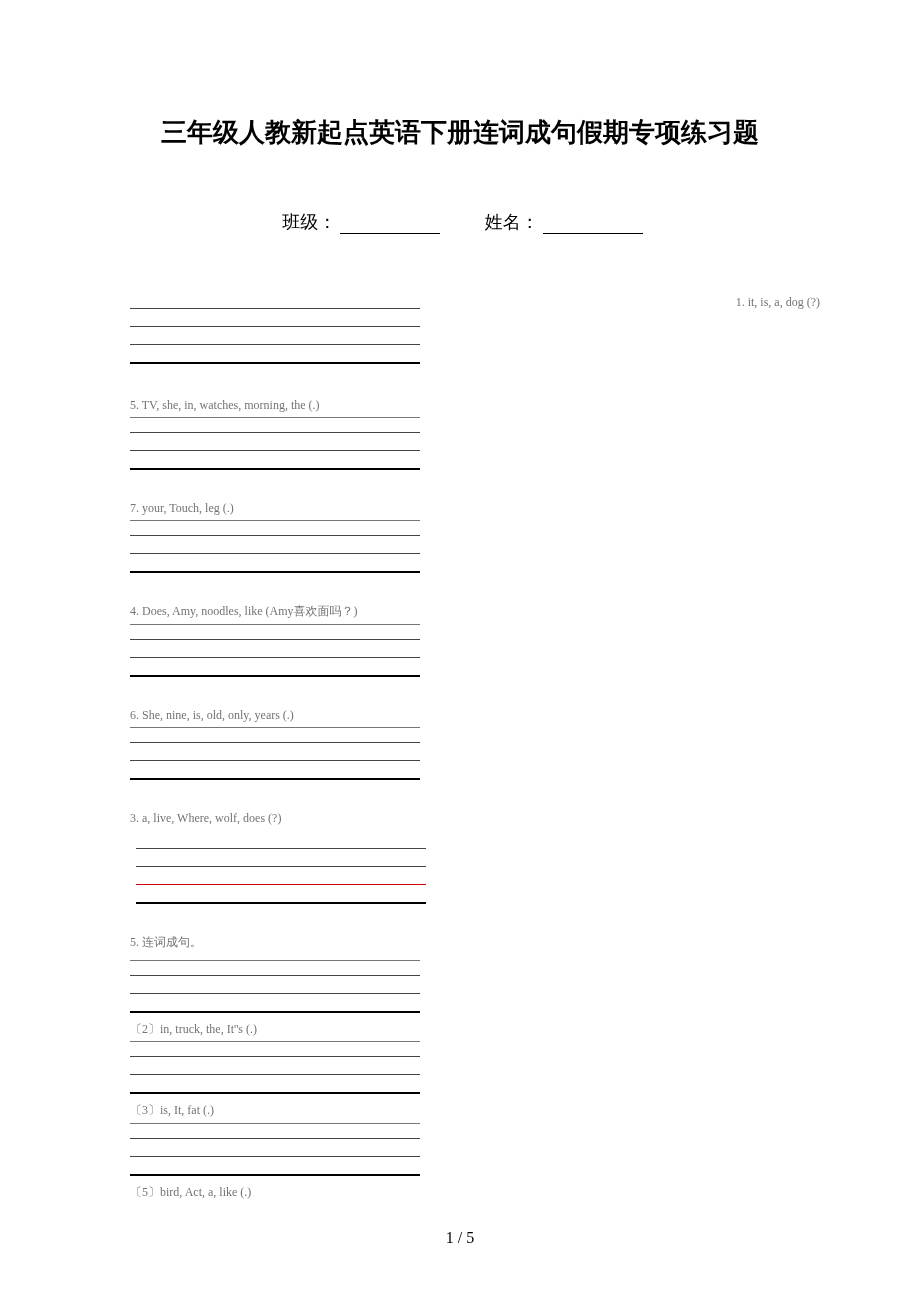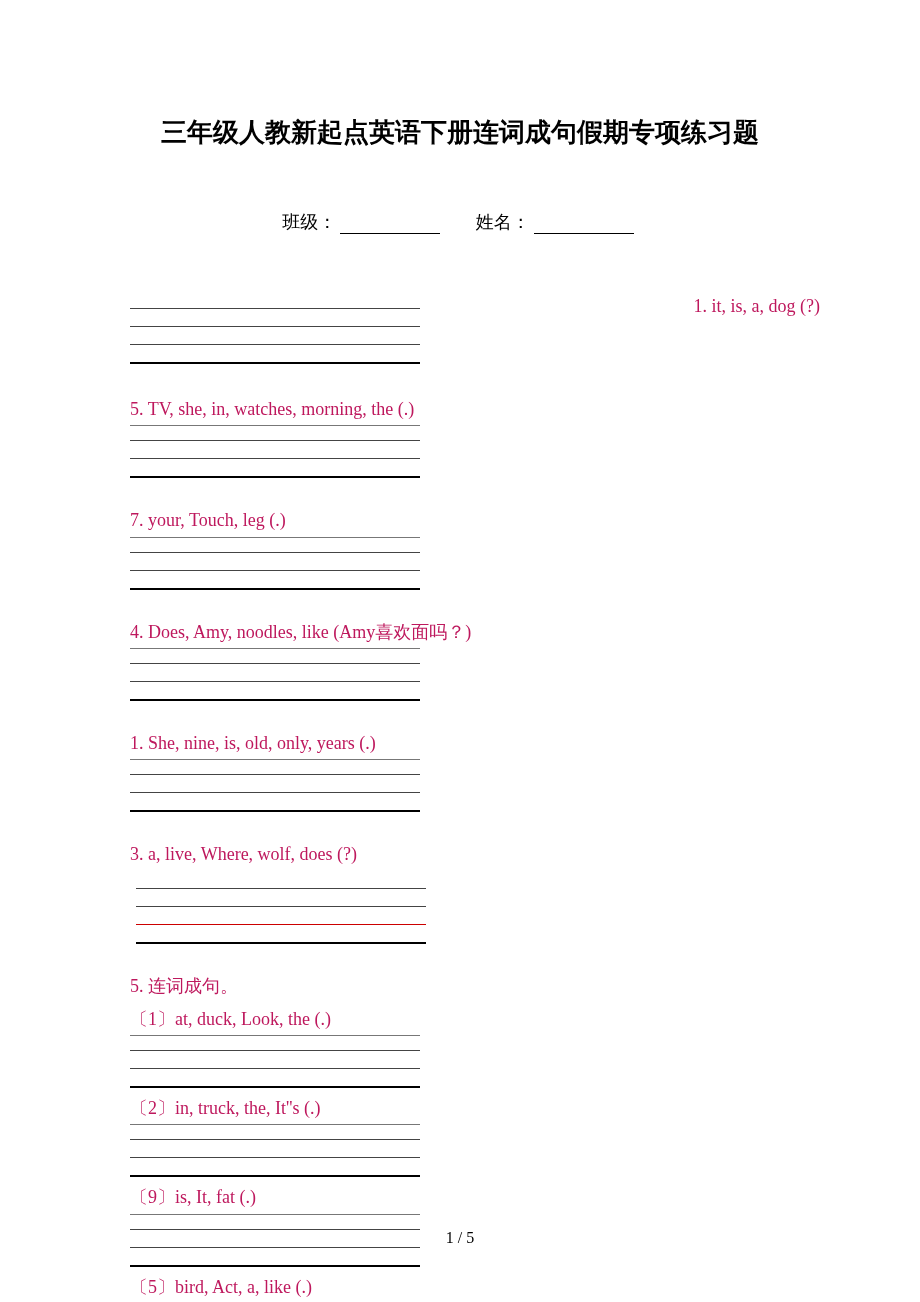--- a/index.html
+++ b/index.html
@@ -21,31 +21,31 @@
     text-align: center;
     font-family: "SimSun", serif;
     margin-bottom: 60px;
   }
   .info-line {
     text-align: center;
     font-size: 18px;
     font-family: "SimSun", serif;
     margin-bottom: 60px;
   }
-  .info-label { display:inline-block; }
+  .info-label { display:inline-block;margin-left:9px; }
   .u-blank {
     display: inline-block;
     border-bottom: 1px solid #000;
     width: 100px;
     vertical-align: bottom;
     margin: 0 4px;
   }
   .content {
-    font-size: 18px;
-    color: #be185d;
+    font-size: 12px;
+    color: #737373;
     line-height: 1.35;
   }
   .q1-row {
     margin-bottom: 10px;
   }
   .q1-right {
     float: right;
     margin-right: -30px;
   }
   .answer-block {
@@ -138,21 +138,21 @@
       <span class="text">4. Does, Amy, noodles, like (Amy喜欢面吗？)</span>
       <div class="answer-block">
         <div class="top-rule"></div>
         <div class="ans-line"></div>
         <div class="ans-line"></div>
         <div class="ans-line thick"></div>
       </div>
     </div>
 
     <div class="question">
-      <span class="text">1. She, nine, is, old, only, years (.)</span>
+      <span class="text">6. She, nine, is, old, only, years (.)</span>
       <div class="answer-block">
         <div class="top-rule"></div>
         <div class="ans-line"></div>
         <div class="ans-line"></div>
         <div class="ans-line thick"></div>
       </div>
     </div>
 
     <div class="question">
       <span class="text">3. a, live, Where, wolf, does (?)</span>
@@ -161,41 +161,40 @@
         <div class="ans-line"></div>
         <div class="ans-line red"></div>
         <div class="ans-line thick"></div>
       </div>
     </div>
 
     <div class="question">
       <span class="text">5. 连词成句。</span>
 
       <div class="sub">
-        <span class="text">〔1〕at, duck, Look, the (.)</span>
         <div class="answer-block">
           <div class="top-rule"></div>
           <div class="ans-line"></div>
           <div class="ans-line"></div>
           <div class="ans-line thick"></div>
         </div>
       </div>
 
       <div class="sub">
         <span class="text">〔2〕in, truck, the, It''s (.)</span>
         <div class="answer-block">
           <div class="top-rule"></div>
           <div class="ans-line"></div>
           <div class="ans-line"></div>
           <div class="ans-line thick"></div>
         </div>
       </div>
 
       <div class="sub">
-        <span class="text">〔9〕is, It, fat (.)</span>
+        <span class="text">〔3〕is, It, fat (.)</span>
         <div class="answer-block">
           <div class="top-rule"></div>
           <div class="ans-line"></div>
           <div class="ans-line"></div>
           <div class="ans-line thick"></div>
         </div>
       </div>
 
       <div class="sub">
         <span class="text">〔5〕bird, Act, a, like (.)</span>

